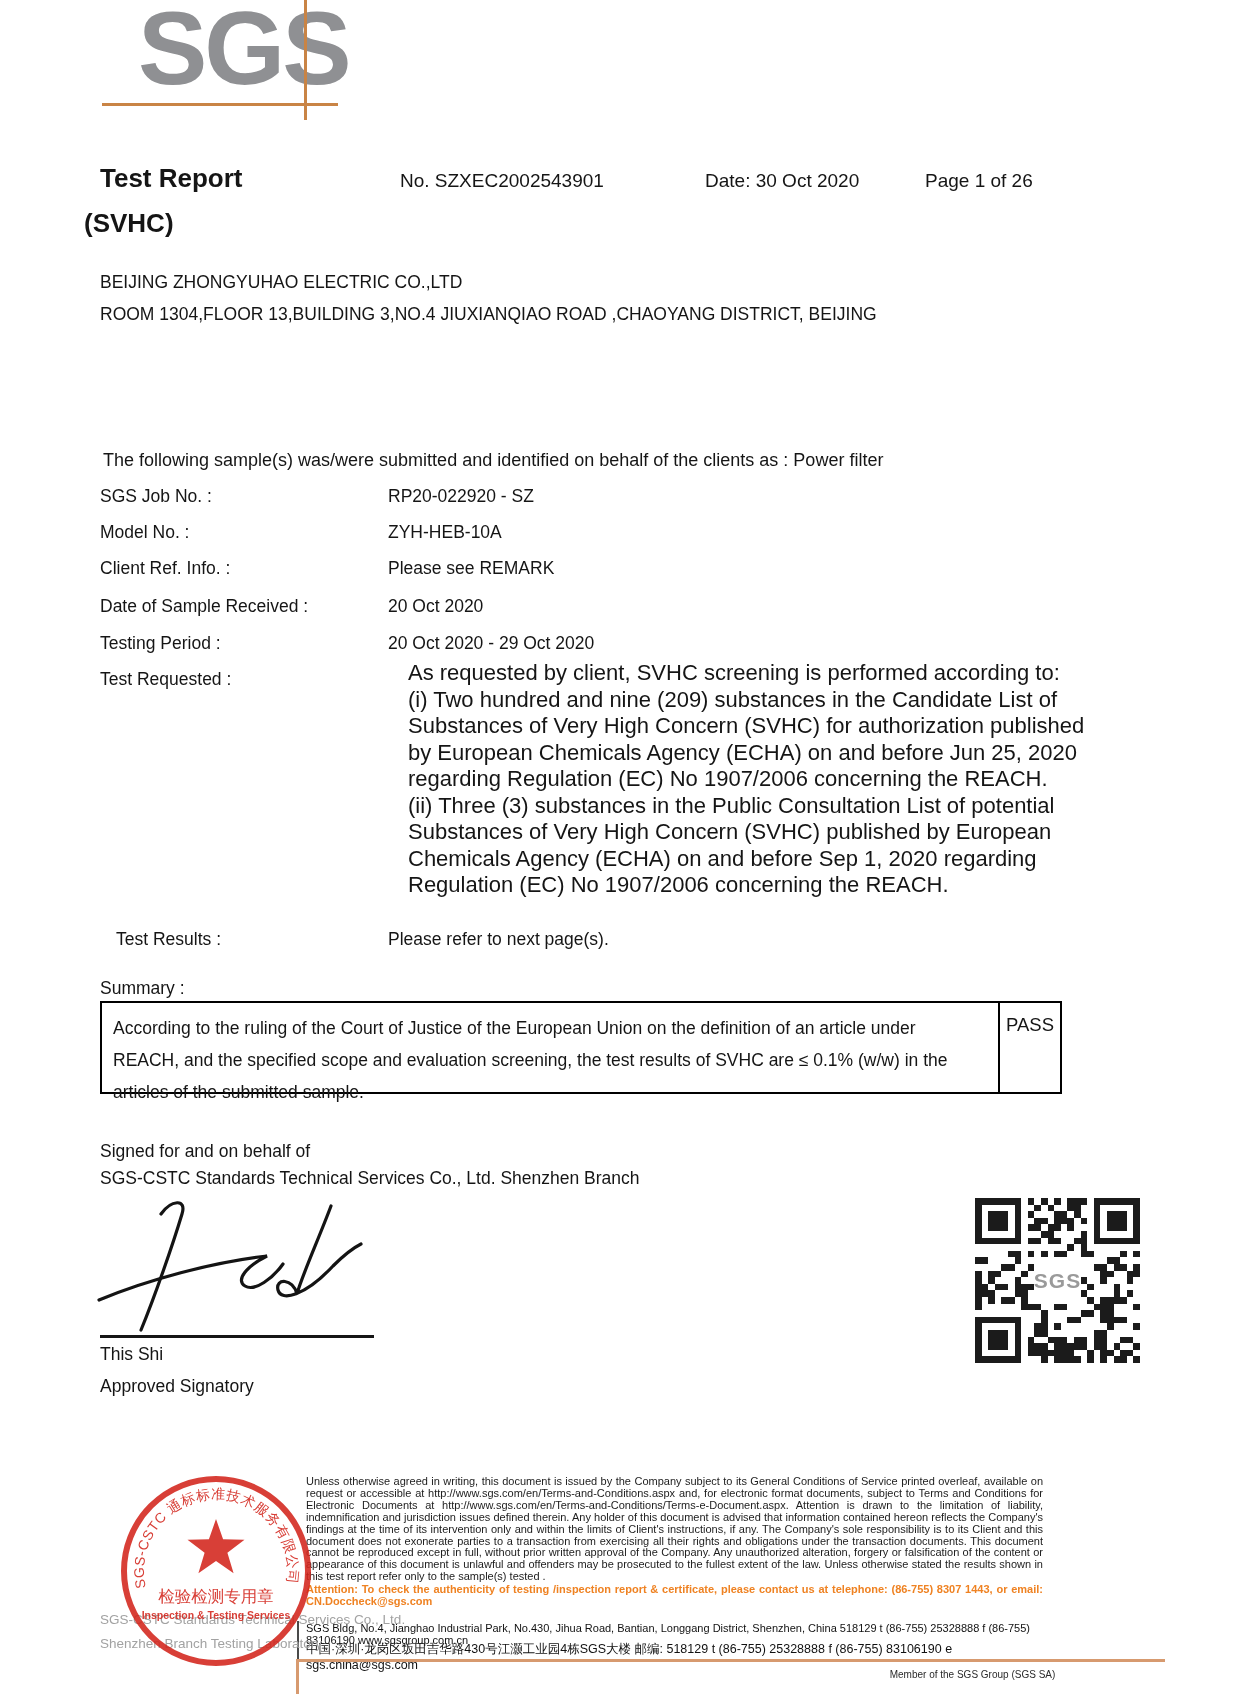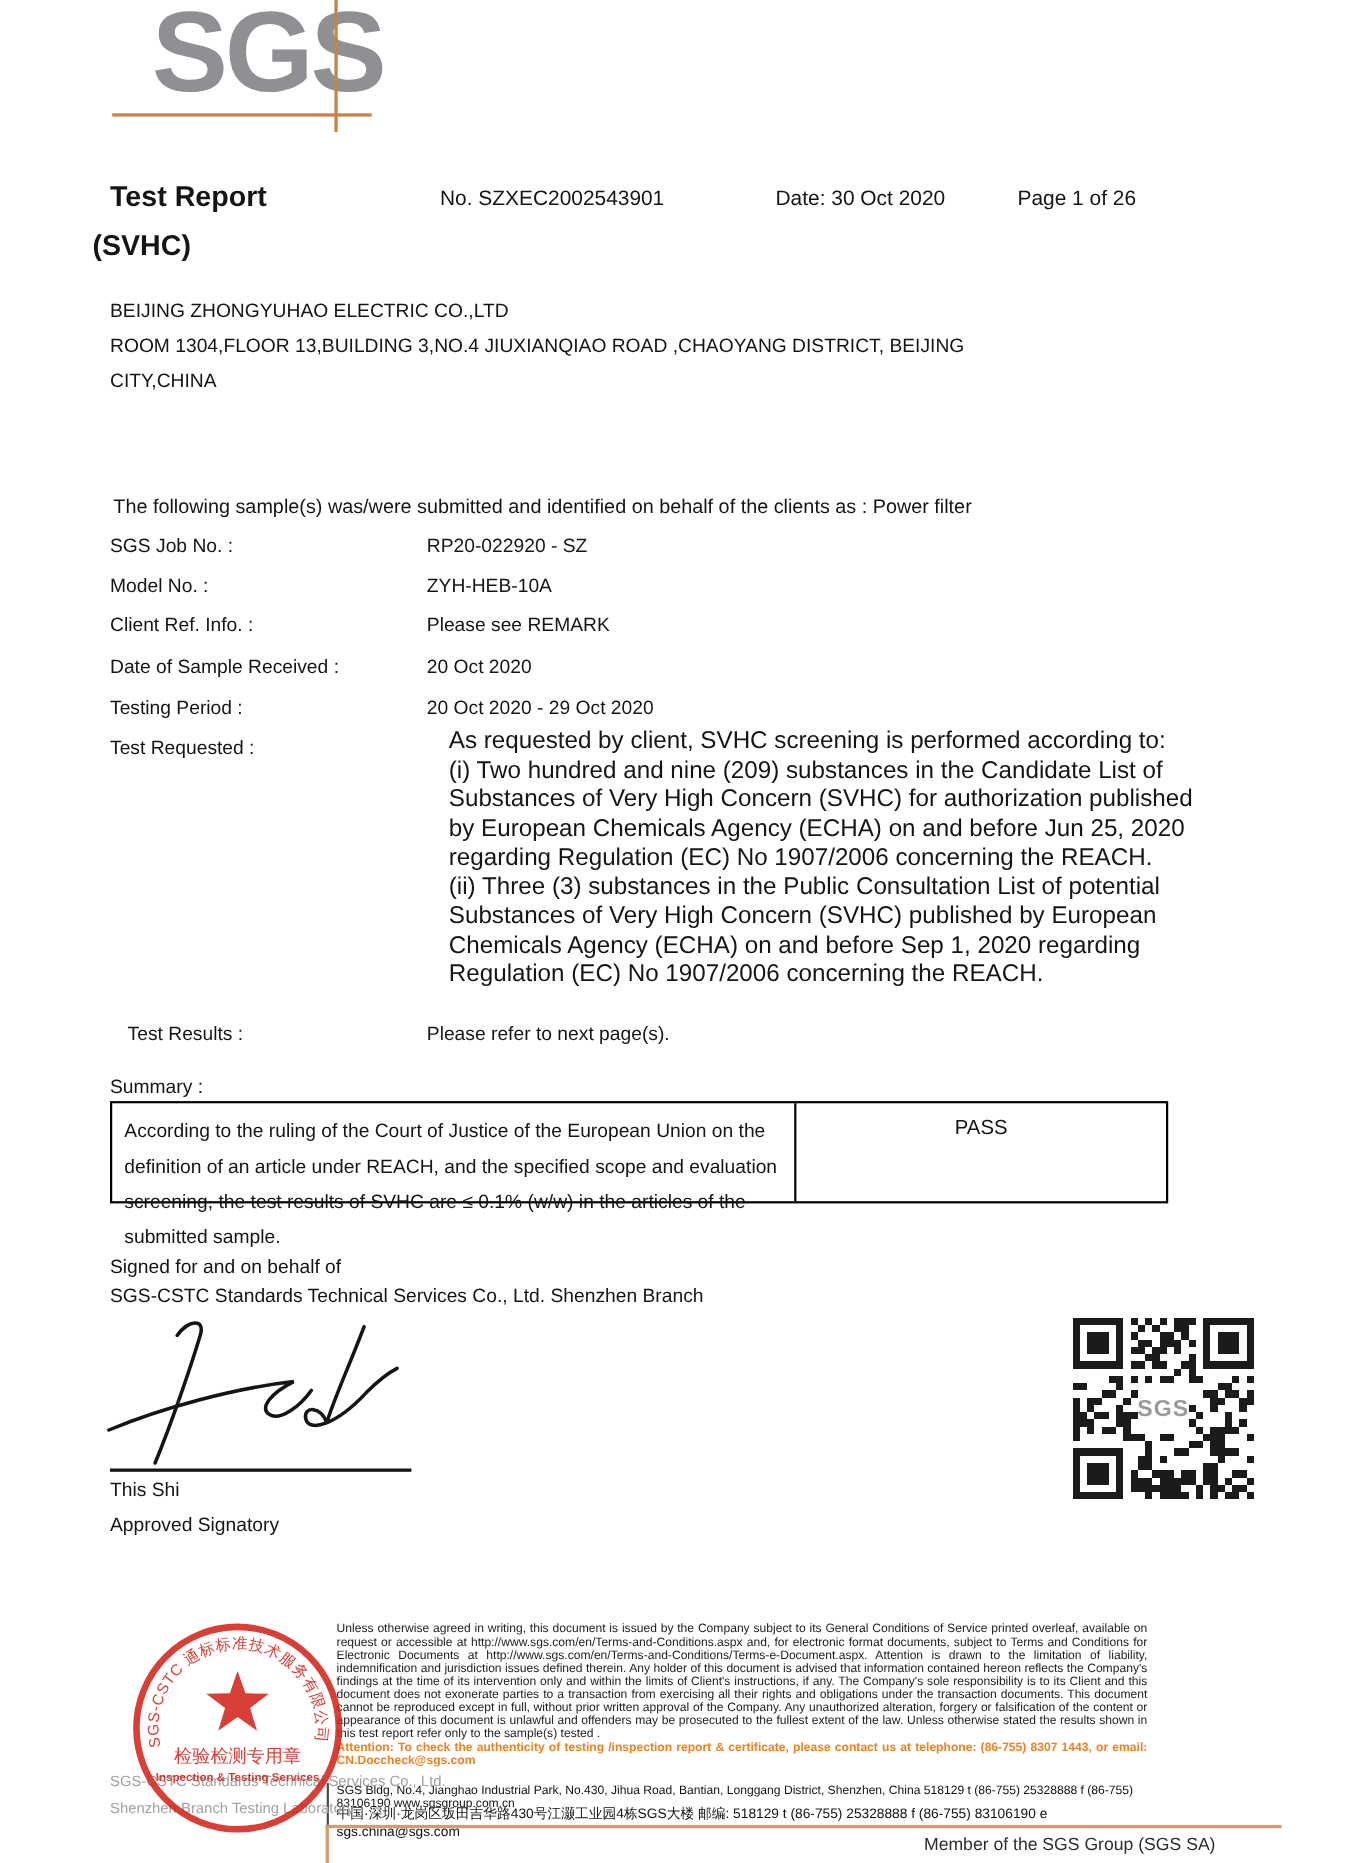--- a/index.html
+++ b/index.html
@@ -22,21 +22,21 @@
   .intro { left:103px; top:450px; font-size:18px; }
 
   .row-label { left:100px; font-size:17.5px; }
   .row-value { left:388px; font-size:17.5px; }
   .req-value { left:391px; top:660px; width:700px; font-size:22px; line-height:26.5px;
                white-space:pre-line;margin-left:17px; }
 
   .summary-label { left:100px; top:978px; font-size:17.5px; }
   .summary-box { left:100px; top:1001px; width:962px; height:93px; border:2px solid #000;
                  display:flex; }
-  .summary-text { width:620px; padding:9px 12px 0 11px; font-size:17.5px; line-height:32px; }
+  .summary-text { width:896px; padding:9px 12px 0 11px; font-size:17.5px; line-height:32px; }
   .summary-pass { flex:1; border-left:2px solid #000; text-align:center; padding-top:11px;
                   font-size:18.5px; }
 
   .signed1 { left:100px; top:1141px; font-size:17.5px; }
   .signed2 { left:100px; top:1168px; font-size:17.5px; }
   .sig-svg { left:95px; top:1200px; }
   .sig-line { left:100px; top:1335px; width:274px; height:3px; background:#161616; }
   .sig-name { left:100px; top:1344px; font-size:17.5px; }
   .sig-role { left:100px; top:1376px; font-size:17.5px; }
 
@@ -50,41 +50,40 @@
   .gray-co { left:100px; color:#a2a2a2; font-size:13.5px; z-index:3; }
 
   .fineprint { left:306px; top:1476px; width:737px; font-size:11px; line-height:11.9px;
                text-align:justify; color:#1c1c1c; }
   .attention { margin-top:1px; font-weight:bold; color:#ef8222; }
   .addr-divider { left:297px; top:1621px; width:2px; height:38px; background:#4a4a4a; }
   .addr-en { left:306px; top:1622px; width:740px; font-size:11px; color:#111; }
   .addr-cn { left:306px; top:1641px; width:740px; font-size:12.5px; color:#111; }
   .footer-hline { left:296px; top:1659px; width:869px; height:3px; background:#d79a6f; }
   .footer-vline { left:296px; top:1659px; width:3px; height:35px; background:#d79a6f; }
-  .member { left:780px; top:1669px; width:385px; text-align:center; font-size:16px; color:#2b2b2b; }
+  .member { left:780px; top:1669px; width:385px; text-align:center; font-size:10px; color:#2b2b2b; }
 </style>
 </head>
 <body>
 
 <div class="page">
 
   <div class="abs logo-text">SGS</div>
   <div class="abs cross-v"></div>
   <div class="abs cross-h"></div>
 
   <div class="abs doc-title">Test Report</div>
   <div class="abs doc-title2">(SVHC)</div>
   <div class="abs hdr" style="left:400px;">No. SZXEC2002543901</div>
   <div class="abs hdr" style="left:705px;">Date: 30 Oct 2020</div>
   <div class="abs hdr" style="left:925px;">Page 1 of 26</div>
 
   <div class="abs client">
     <div>BEIJING ZHONGYUHAO ELECTRIC CO.,LTD</div>
     <div>ROOM 1304,FLOOR 13,BUILDING 3,NO.4 JIUXIANQIAO ROAD ,CHAOYANG DISTRICT, BEIJING</div>
-    <div> CITY,CHINA</div>
   </div>
 
   <div class="abs intro">The following sample(s) was/were submitted and identified on behalf of the clients as : Power filter</div>
 
   <div class="abs row-label" style="top:486px;">SGS Job No. :</div>
   <div class="abs row-value" style="top:486px;">RP20-022920 - SZ</div>
 
   <div class="abs row-label" style="top:522px;">Model No. :</div>
   <div class="abs row-value" style="top:522px;">ZYH-HEB-10A</div>
 

